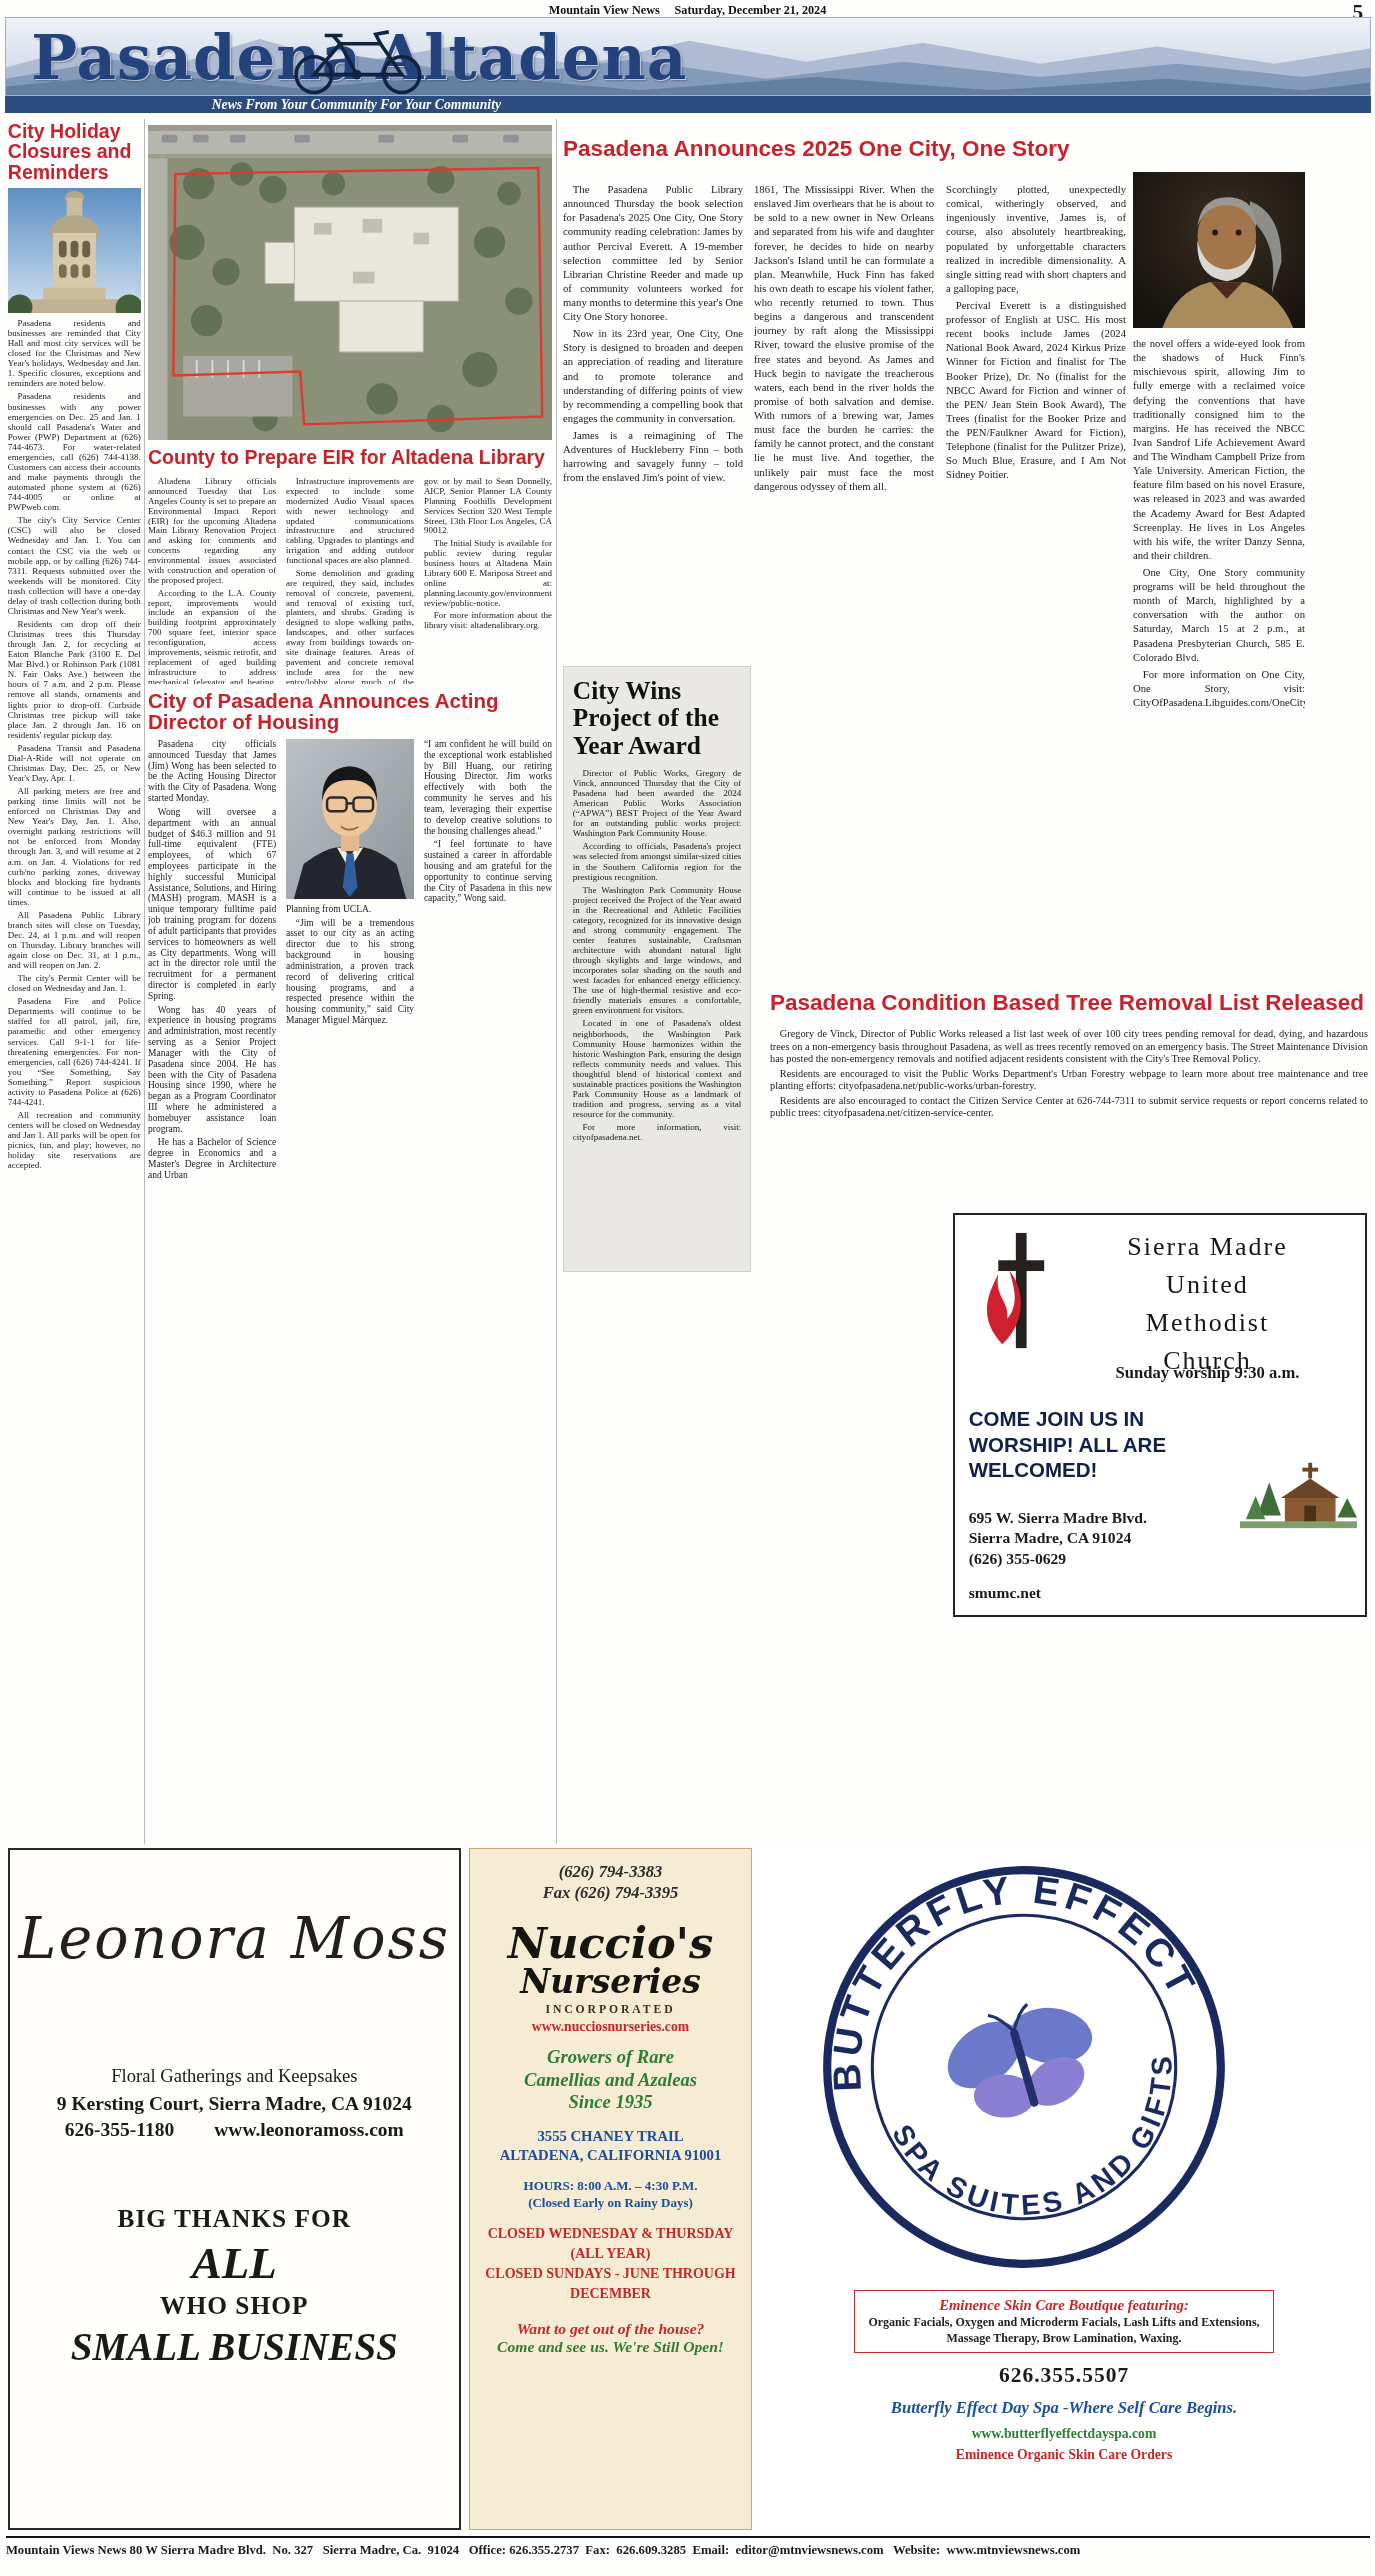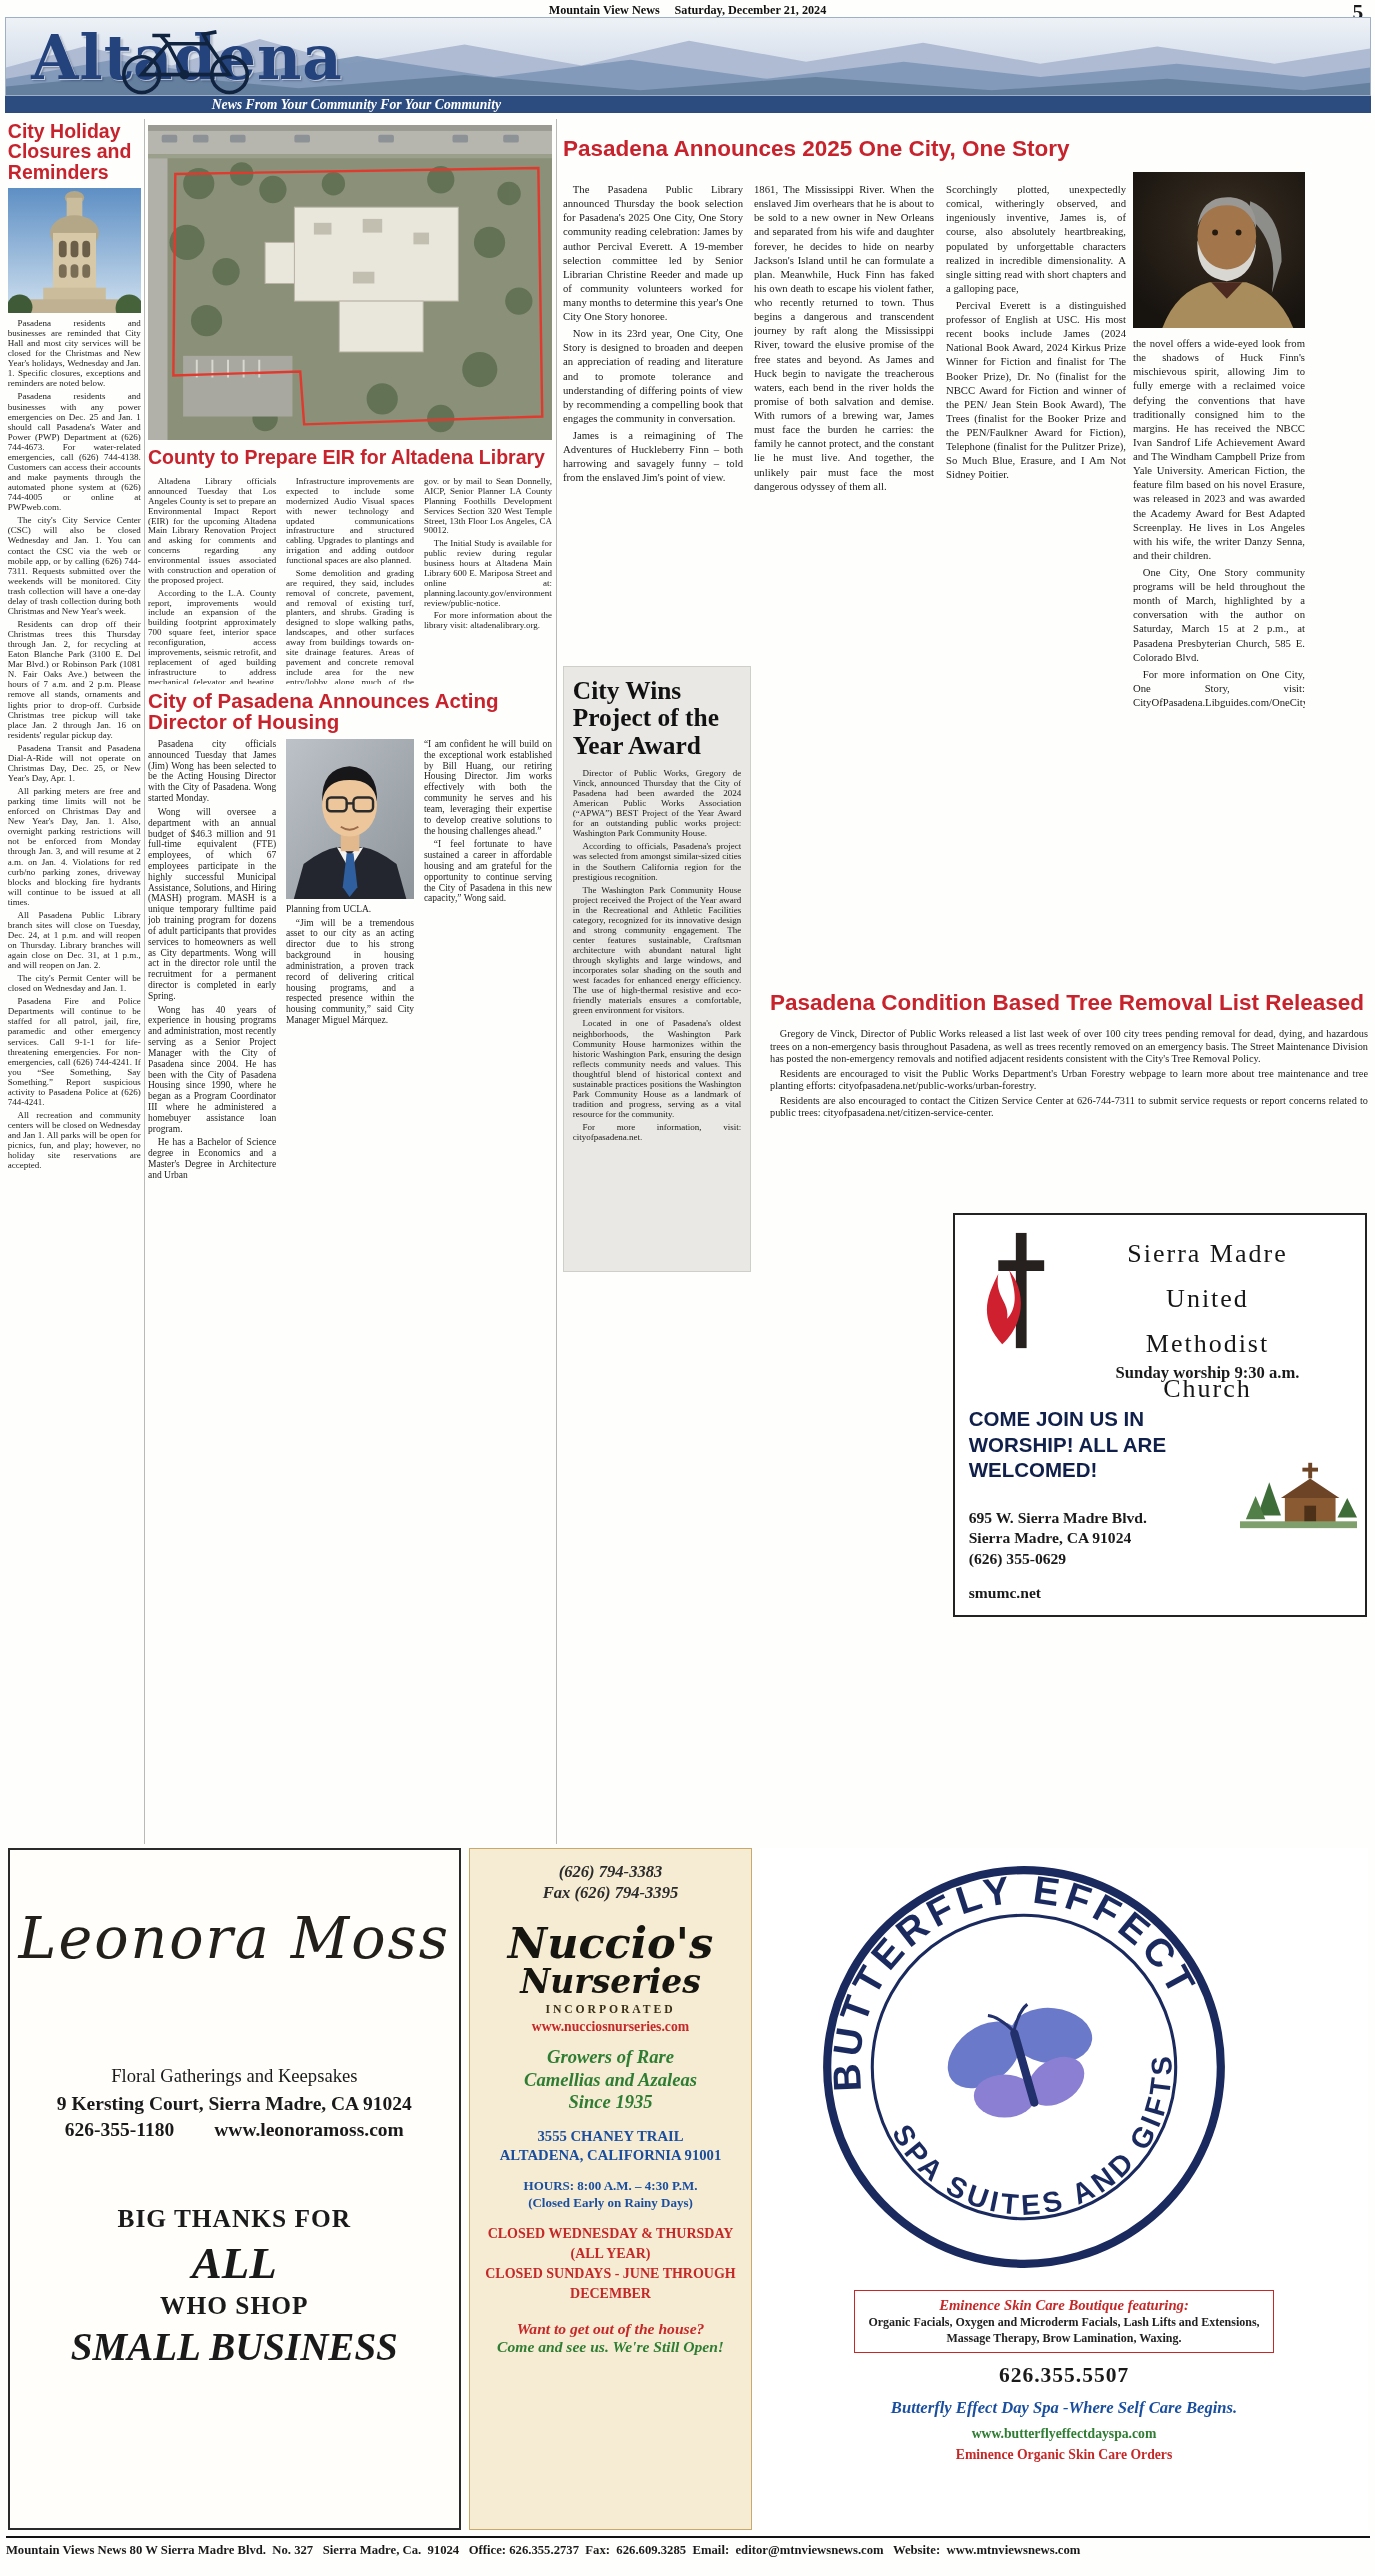--- a/index.html
+++ b/index.html
@@ -57,21 +57,21 @@
 
   
   .trees-body { font-size:10.3px; line-height:1.22; }
   .trees-body p { margin-bottom:2px; }
 
   
   .church-ad { position:absolute; left:953px; top:1213px; width:414px; height:404px;
     border:2px solid #222; background:#fff; }
   .church-name { position:absolute; left:102px; top:7.8px; width:301px; text-align:center; }
   .church-name p { font-family:"Liberation Serif", serif; font-size:26px; line-height:1.12;
-    letter-spacing:2px; color:#161616; text-indent:0; margin:16px; }
+    letter-spacing:2px; color:#161616; text-indent:0; margin:9px; }
   .church-worship { position:absolute; left:102px; top:148px; width:301px; text-align:center;
     font-weight:bold; font-size:16.6px; }
   .church-invite { position:absolute; left:13.7px; top:191px; width:244px;
     font-family:"Liberation Sans", sans-serif; font-weight:bold; font-size:20.5px; line-height:1.25; color:#10204a; }
   .church-address { position:absolute; left:13.7px; top:293px; font-weight:bold; font-size:15.6px; line-height:1.3; }
   .church-site { position:absolute; left:13.7px; top:369px; font-weight:bold; font-size:15.6px; }
   .umc-logo { position:absolute; left:13.7px; top:13.7px; width:82px; height:125px; }
   .church-clip { position:absolute; left:285px; top:238px; width:117px; height:82px; }
 
   
@@ -139,20 +139,21 @@
             <stop offset="0" stop-color="#eef2f7"></stop>
               <stop offset="1" stop-color="#c6d2e3"></stop>
           </linearGradient>
         </defs>
         <rect width="1398" height="81" fill="url(#sky)"></rect>
         <path d="M0 52 L80 30 170 50 260 22 350 48 470 28 590 50 700 24 820 46 940 26 1060 48 1180 30 1300 48 1398 32 V81 H0 Z" fill="#aebbd2"></path>
         <path d="M0 64 L110 44 230 62 360 40 500 62 640 44 780 64 920 46 1060 62 1200 48 1330 62 1398 52 V81 H0 Z" fill="#8298b8" opacity="0.95"></path>
         <path d="M0 81 V72 L140 58 300 74 470 60 650 76 830 62 1010 76 1190 64 1330 76 1398 68 V81 Z" fill="#657f9f"></path>
       </svg>
       <div class="mast-titles">
+        <span class="mast-title">Pasadena</span>
         <svg class="bike" viewBox="0 0 120 64">
           <g fill="none" stroke="#10233f" stroke-width="3">
             <circle cx="22" cy="46" r="15"></circle>
               <circle cx="96" cy="46" r="15"></circle>
             <path d="M22 46 L44 20 L78 20 L96 46 L58 46 Z"></path>
             <path d="M44 20 L58 46 M78 20 L74 12 L85 10 M44 20 L38 13 M31 13 L46 13"></path>
           </g>
           <circle cx="58" cy="46" r="4" fill="#10233f"></circle>
         </svg>
         <span class="mast-title">Altadena</span>

